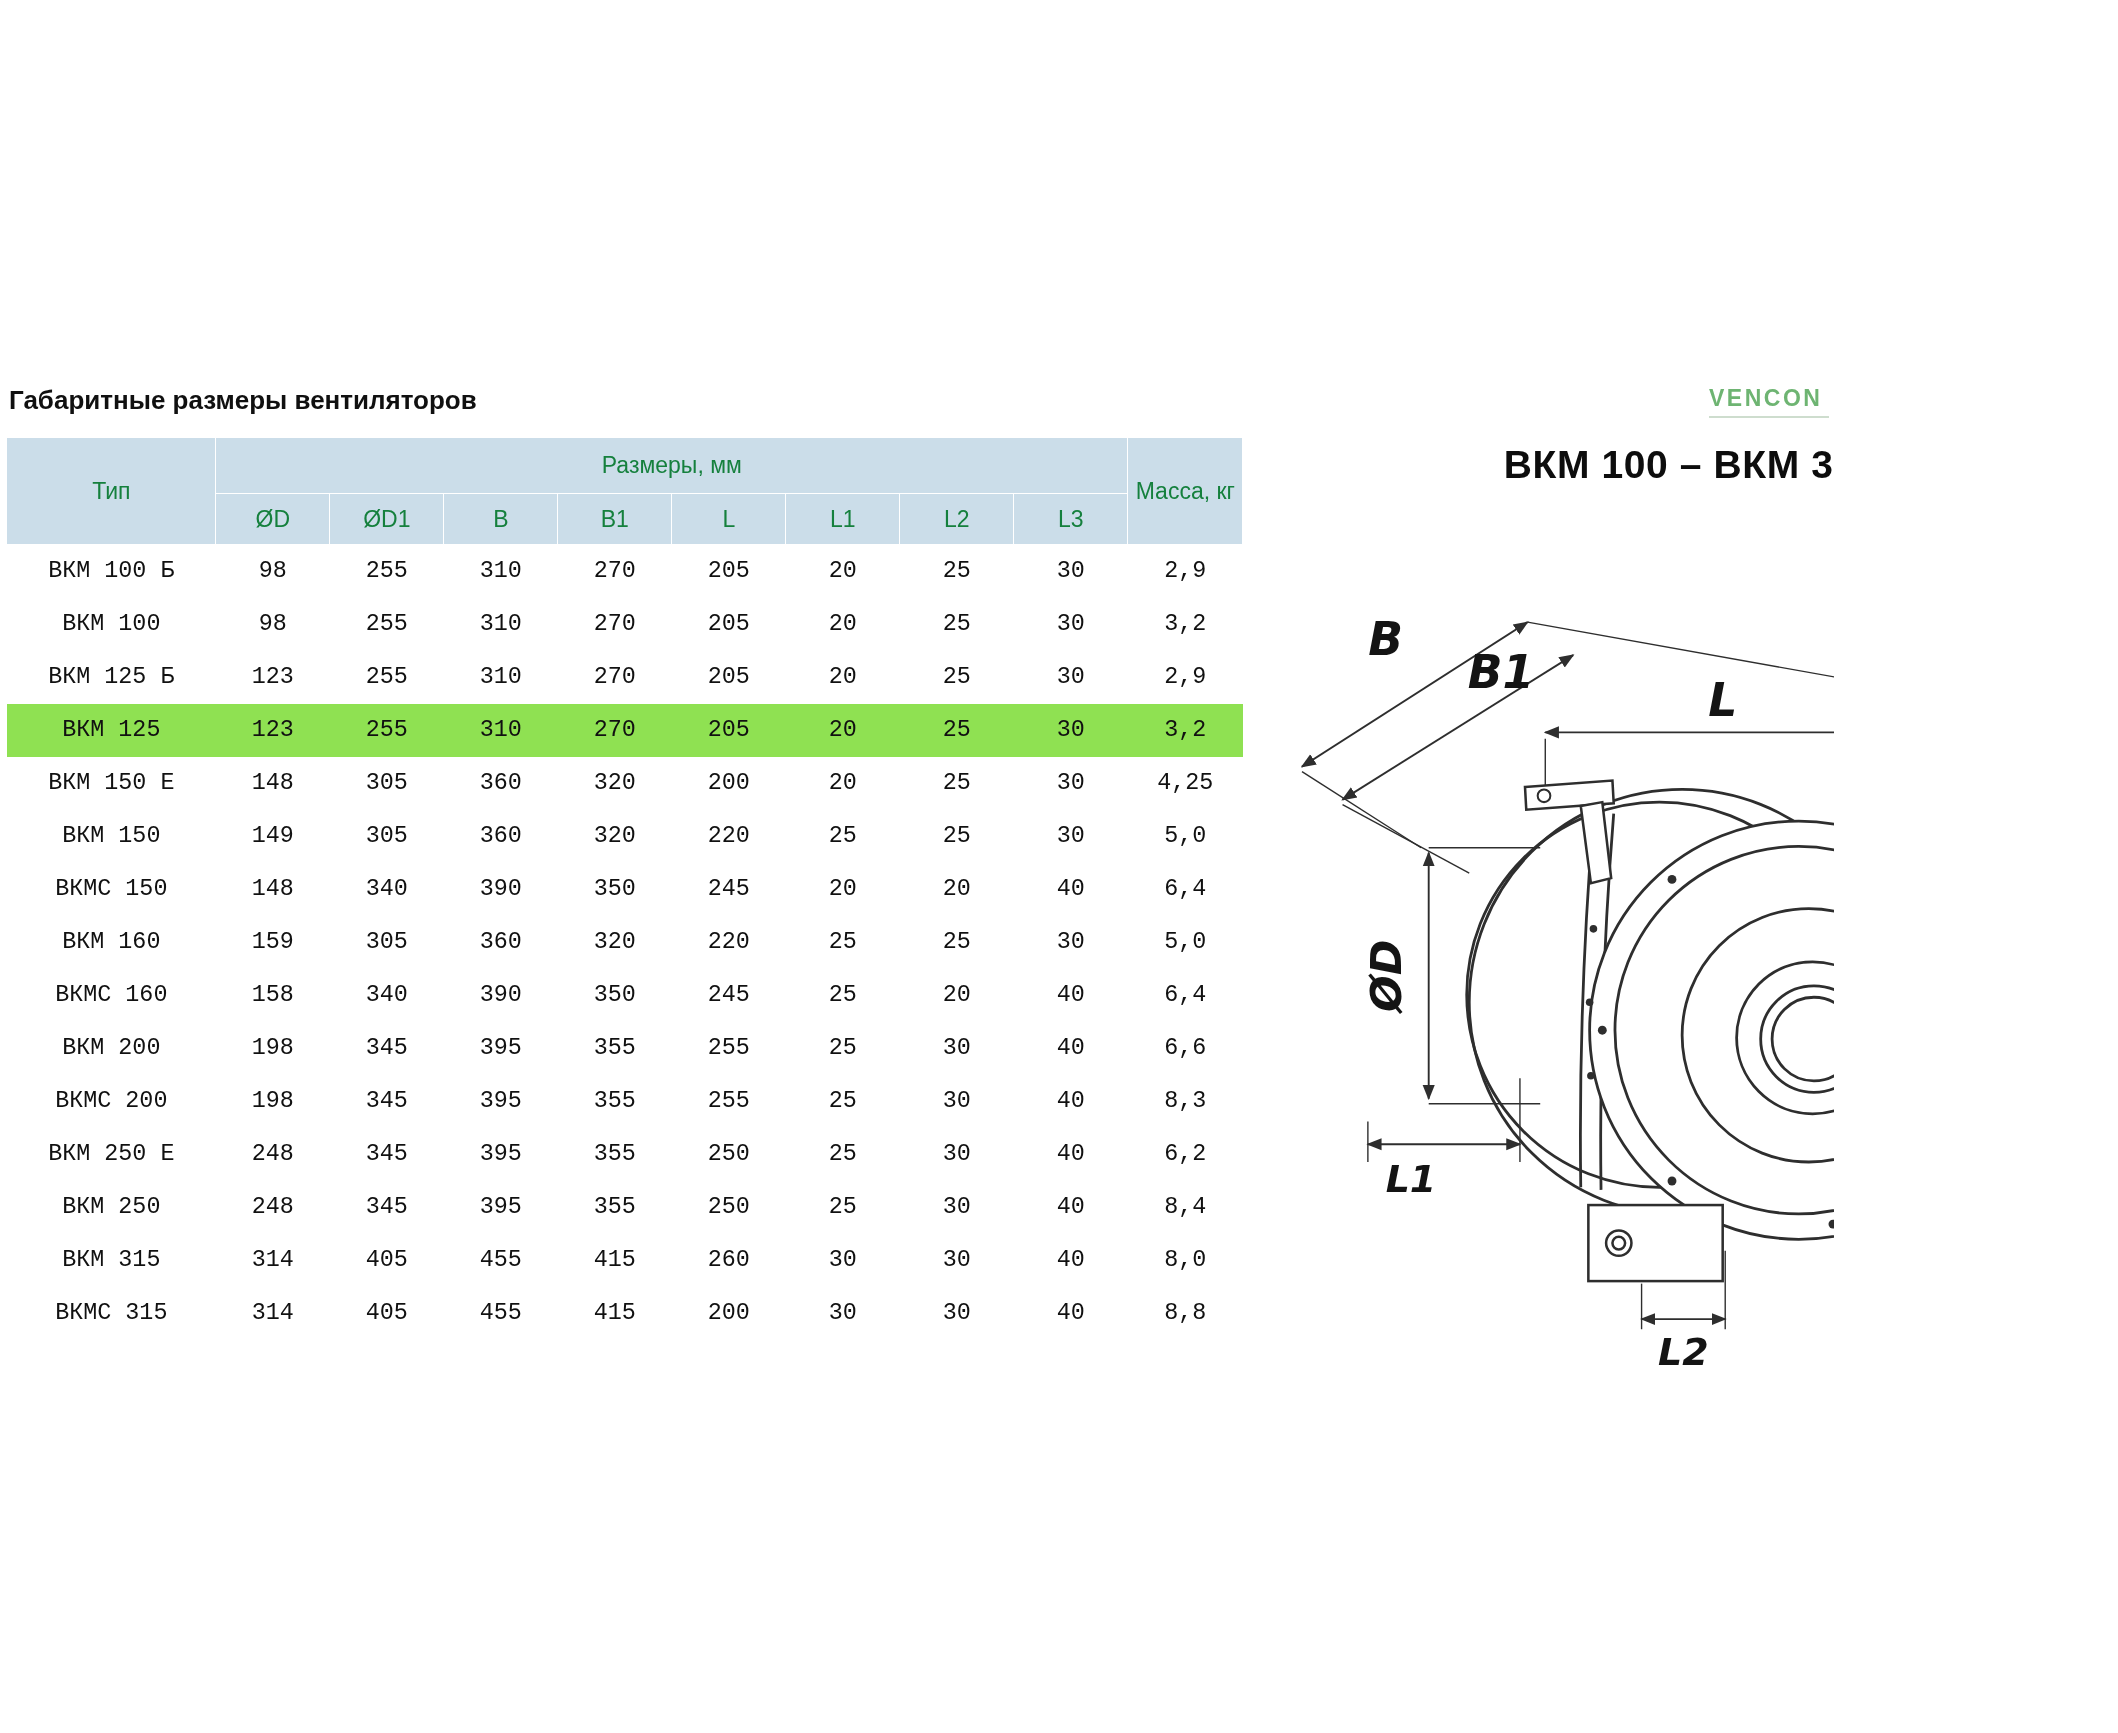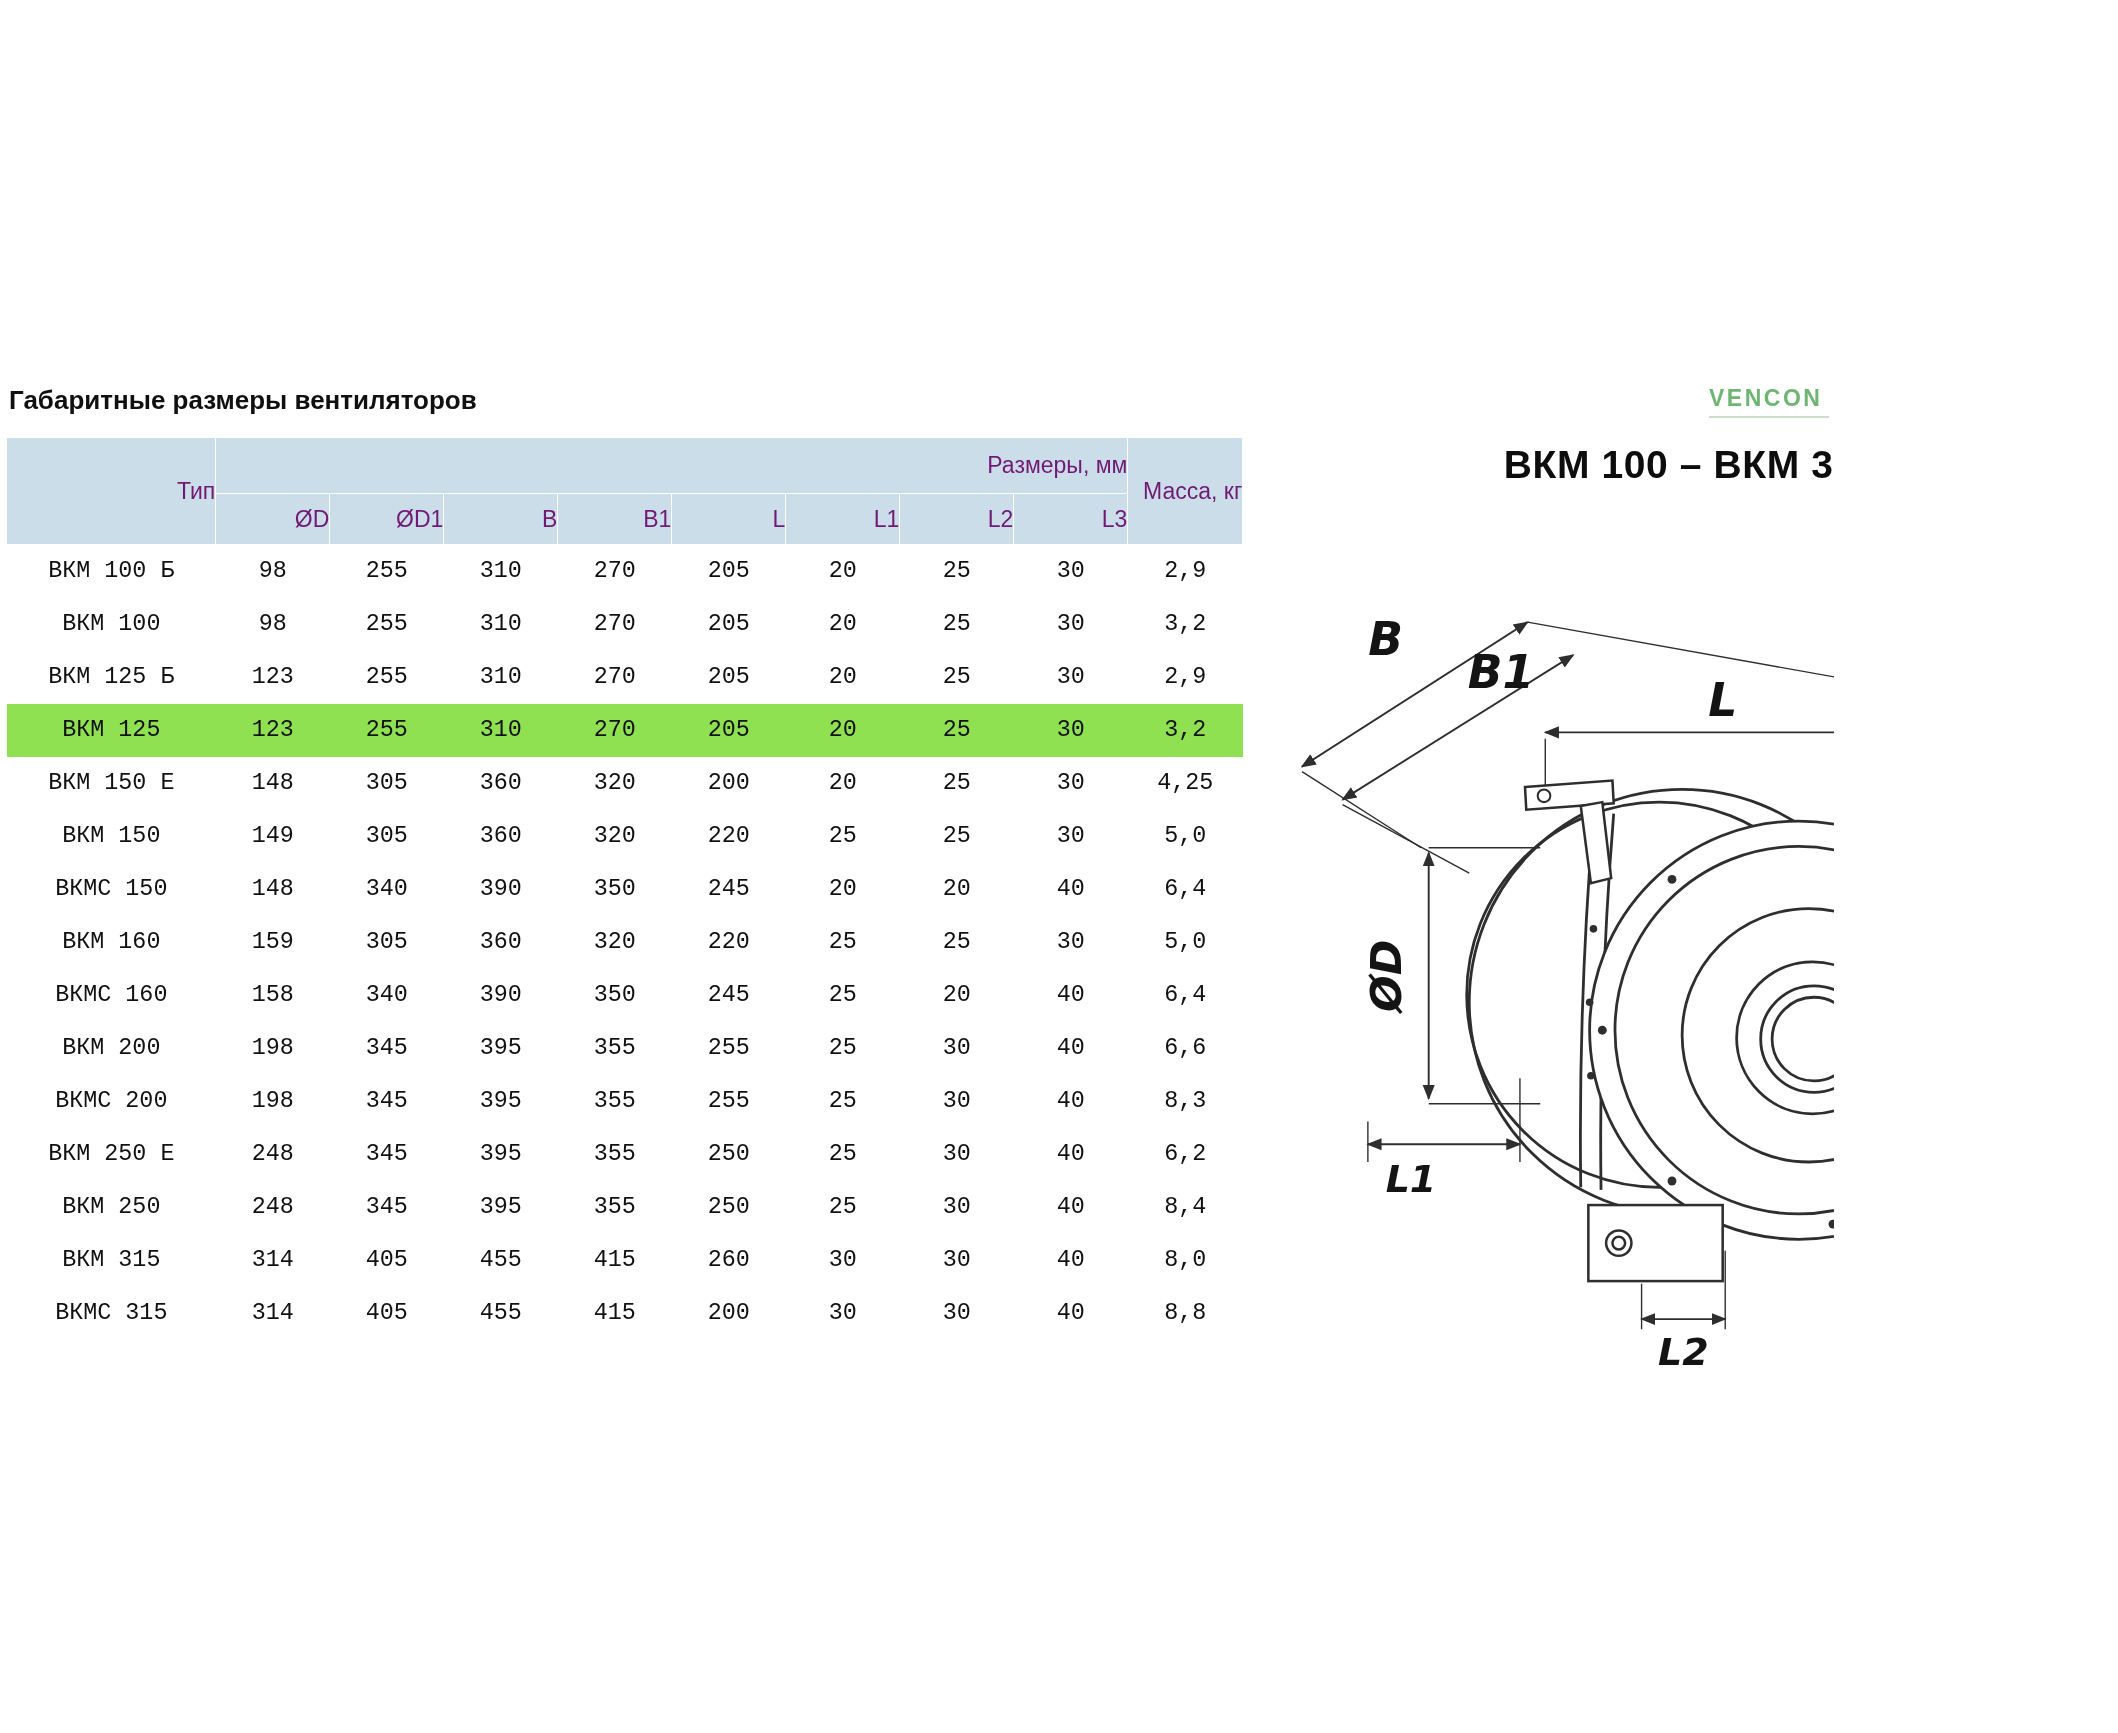--- a/index.html
+++ b/index.html
@@ -7,21 +7,21 @@
   body { font-family:"Liberation Sans","DejaVu Sans",sans-serif; }
   .page { position:relative; width:1834px; height:1733px; background:#ffffff; overflow:hidden; }
 
   .page-title { position:absolute; left:9px; top:385px; font-size:26px; font-weight:700; color:#101010; }
 
   .logo { position:absolute; right:5px; top:385px; text-align:left; opacity:.85; }
   .logo .brand { font-size:23px; font-weight:700; letter-spacing:2.5px; color:var(--brand_green,#55a85a); }
   .logo .bar { height:2.5px; width:120px; background:#c6d8c6; margin:3.8px 0 0 auto; }
 
   table.spec-table { position:absolute; left:6.3px; top:437px; width:1237px; border-collapse:collapse; table-layout:fixed; }
-  .spec-table th { background:var(--header_blue,#cbdde9); border:1.9px solid #ffffff; font-weight:400; font-size:23px; color:#701a75; text-align:right; vertical-align:middle; }
+  .spec-table th { background:var(--header_blue,#cbdde9); border:1.9px solid #ffffff; font-weight:400; font-size:23px; color:#15803d; text-align:center; vertical-align:middle; }
   .spec-table thead tr:nth-child(1) { height:56px; }
   .spec-table thead tr:nth-child(2) { height:51px; }
   .spec-table tbody tr { height:53px;font-family:Liberation Mono, monospace; }
   .spec-table td { text-align:center; vertical-align:middle; font-size:23.4px; color:#111; background:#ffffff; }
   .spec-table tr.hl td { background:var(--highlight_green,#8fe152); }
 
   .drawing { position:absolute; left:1273px; top:443px; width:836px; }
   .drawing-title { text-align:center; font-size:39px; font-weight:700; color:#0d0d0d; letter-spacing:0.6px; }
   .drawing svg { display:block; margin:11.4px auto 0; }
 </style>

